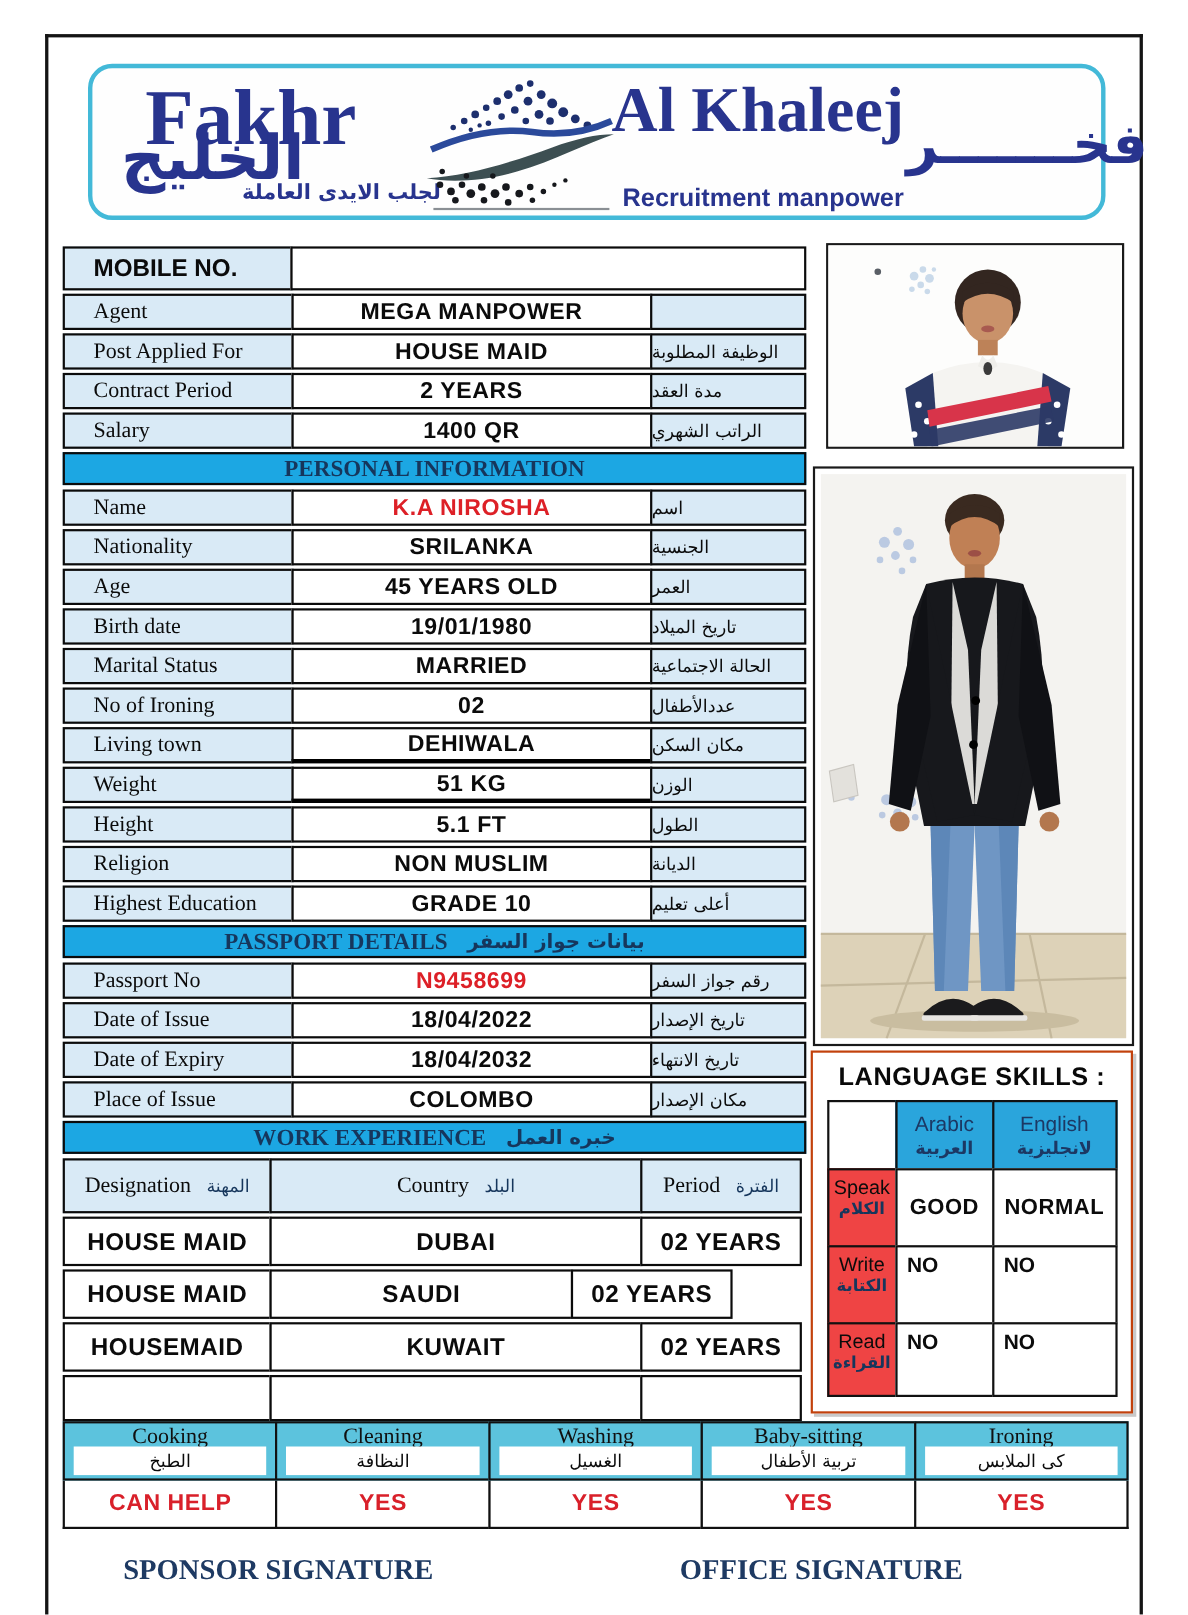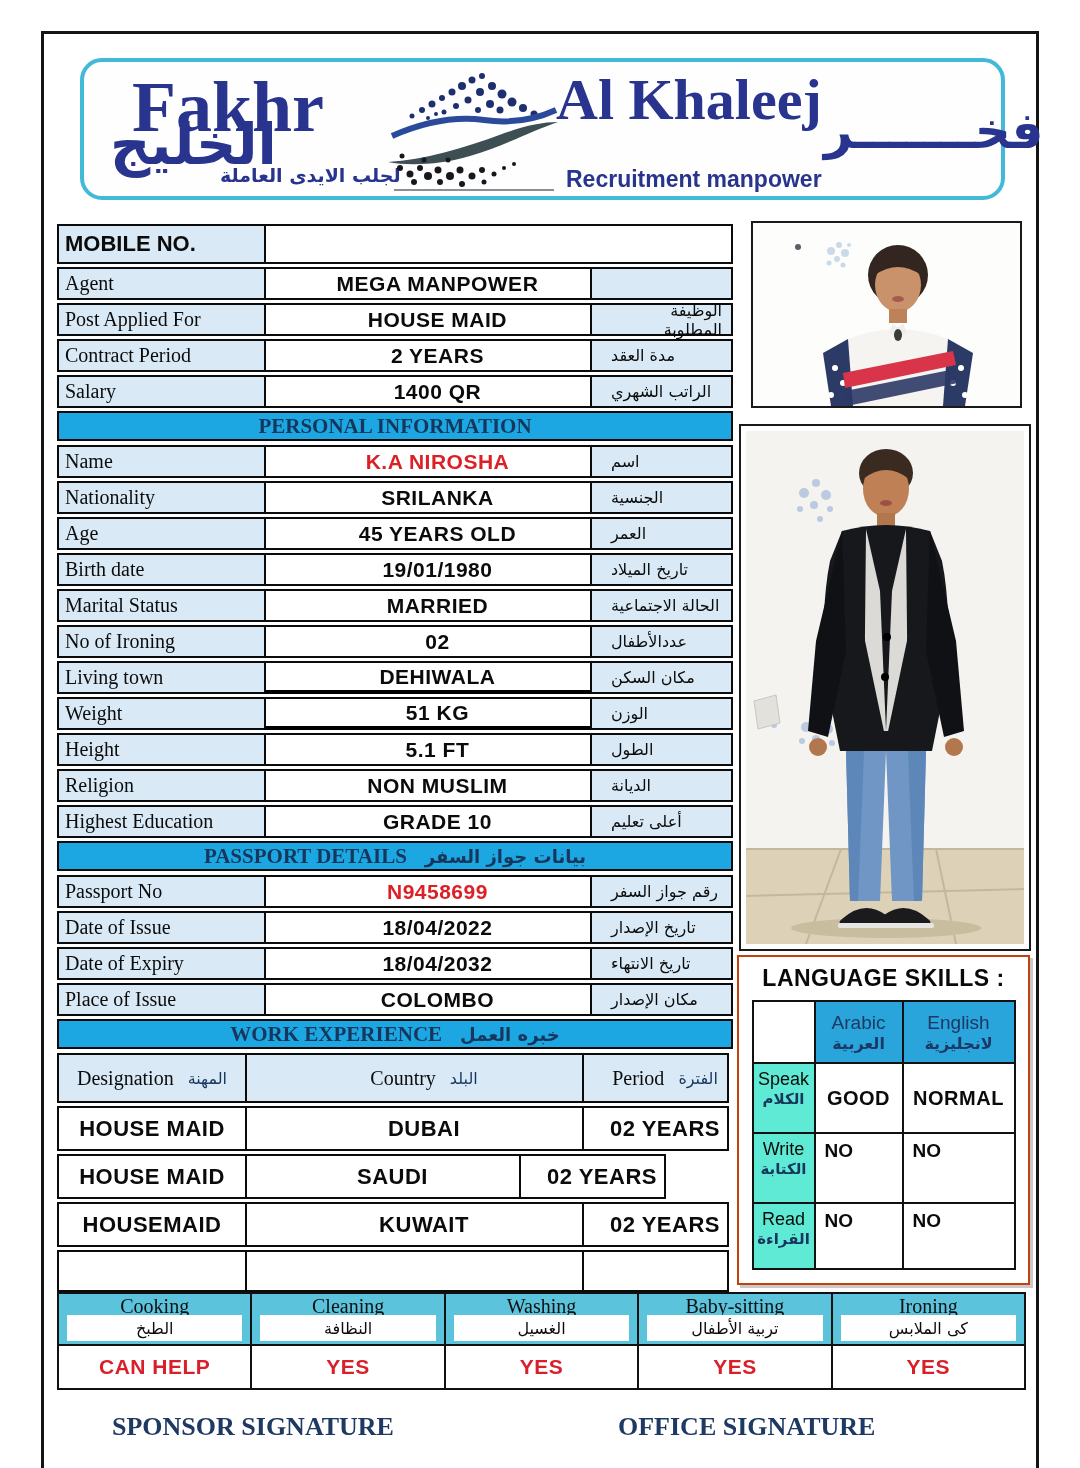--- a/index.html
+++ b/index.html
@@ -27,22 +27,22 @@
   
   .photo{position:absolute;border:2px solid #1a1a1a;background:#fdfdfc;box-sizing:border-box;}
   .photo-small{left:751px;top:221px;width:271px;height:187px;}
   .photo-large{left:739px;top:424px;width:292px;height:527px;padding:5px;background:#fff;}
   .photo-large .inner{width:100%;height:100%;}
 
   
   .main-col{position:absolute;left:57px;top:224px;width:676px;}
   .trow{display:flex;margin-bottom:3px;}
   .cell{border:2px solid #0b0b0b;box-sizing:border-box;background:#fff;display:flex;align-items:center;height:33px;}
-  .cell + .cell{margin-left:-2px;padding-left:19px;}
-  .cl{width:216px;background:#d9eaf6;font-family:"Liberation Serif",serif;font-size:20px;padding-left:6px;}
+  .cell + .cell{margin-left:-2px;}
+  .cl{width:216px;background:#d9eaf6;font-family:"Liberation Serif",serif;font-size:20px;padding-left:26px;}
   .cv{width:339px;justify-content:center;font-weight:bold;font-size:21px;letter-spacing:.5px;}
   .ca{width:147px;justify-content:flex-end;padding-right:9px;background:#d9eaf6;font-size:16px;
       font-family:"DejaVu Sans",sans-serif;direction:rtl;}
   .mobile-row .cl{font-family:"Liberation Sans",sans-serif;font-weight:bold;font-size:22px;height:40px;}
   .mobile-row .cv-wide{width:486px;height:40px;}
   .red{color:#dd2027;}
   .ul-thick{border-bottom:4px solid #000;}
   .bar{height:30px;background:#1ca7e3;border:2px solid #0b0b0b;box-sizing:border-box;margin-bottom:4px;
        display:flex;justify-content:center;align-items:center;gap:18px;
        font-family:"Liberation Serif",serif;font-weight:bold;font-size:21px;color:#16365c;}
@@ -63,21 +63,21 @@
   .lrow{display:flex;}
   .lrow + .lrow{margin-top:-2px;}
   .lc{border:2px solid #111;box-sizing:border-box;background:#fff;}
   .lc + .lc{margin-left:-2px;}
   .l0{width:64px;}
   .lcol1{width:90px;}
   .lcol2{width:114px;}
   .lh{background:#2aa5dc;display:flex;flex-direction:column;align-items:center;justify-content:center;height:64px;color:#1c3864;}
   .lh .en{font-size:19px;}
   .lh .arx{font-family:"DejaVu Sans",sans-serif;font-weight:bold;font-size:16px;direction:rtl;}
-  .llab{background:#5eead4;display:flex;flex-direction:column;align-items:center;justify-content:flex-start;padding-top:5px;}
+  .llab{background:#ef4444;display:flex;flex-direction:column;align-items:center;justify-content:flex-start;padding-top:5px;}
   .llab .en{font-size:18px;}
   .llab .arx{font-family:"DejaVu Sans",sans-serif;font-weight:bold;font-size:15px;color:#16365c;direction:rtl;}
   .h72{height:72px;} .h68{height:68px;}
   .vc{display:flex;align-items:center;justify-content:center;font-weight:bold;font-size:20px;letter-spacing:.5px;}
   .vt{display:flex;align-items:flex-start;justify-content:flex-start;padding:6px 0 0 9px;font-weight:bold;font-size:19px;}
 
   
   .skills{position:absolute;left:57px;top:1292px;width:969px;display:flex;}
   .sk-col{flex:1;}
   .sk-col + .sk-col{margin-left:-2px;}

